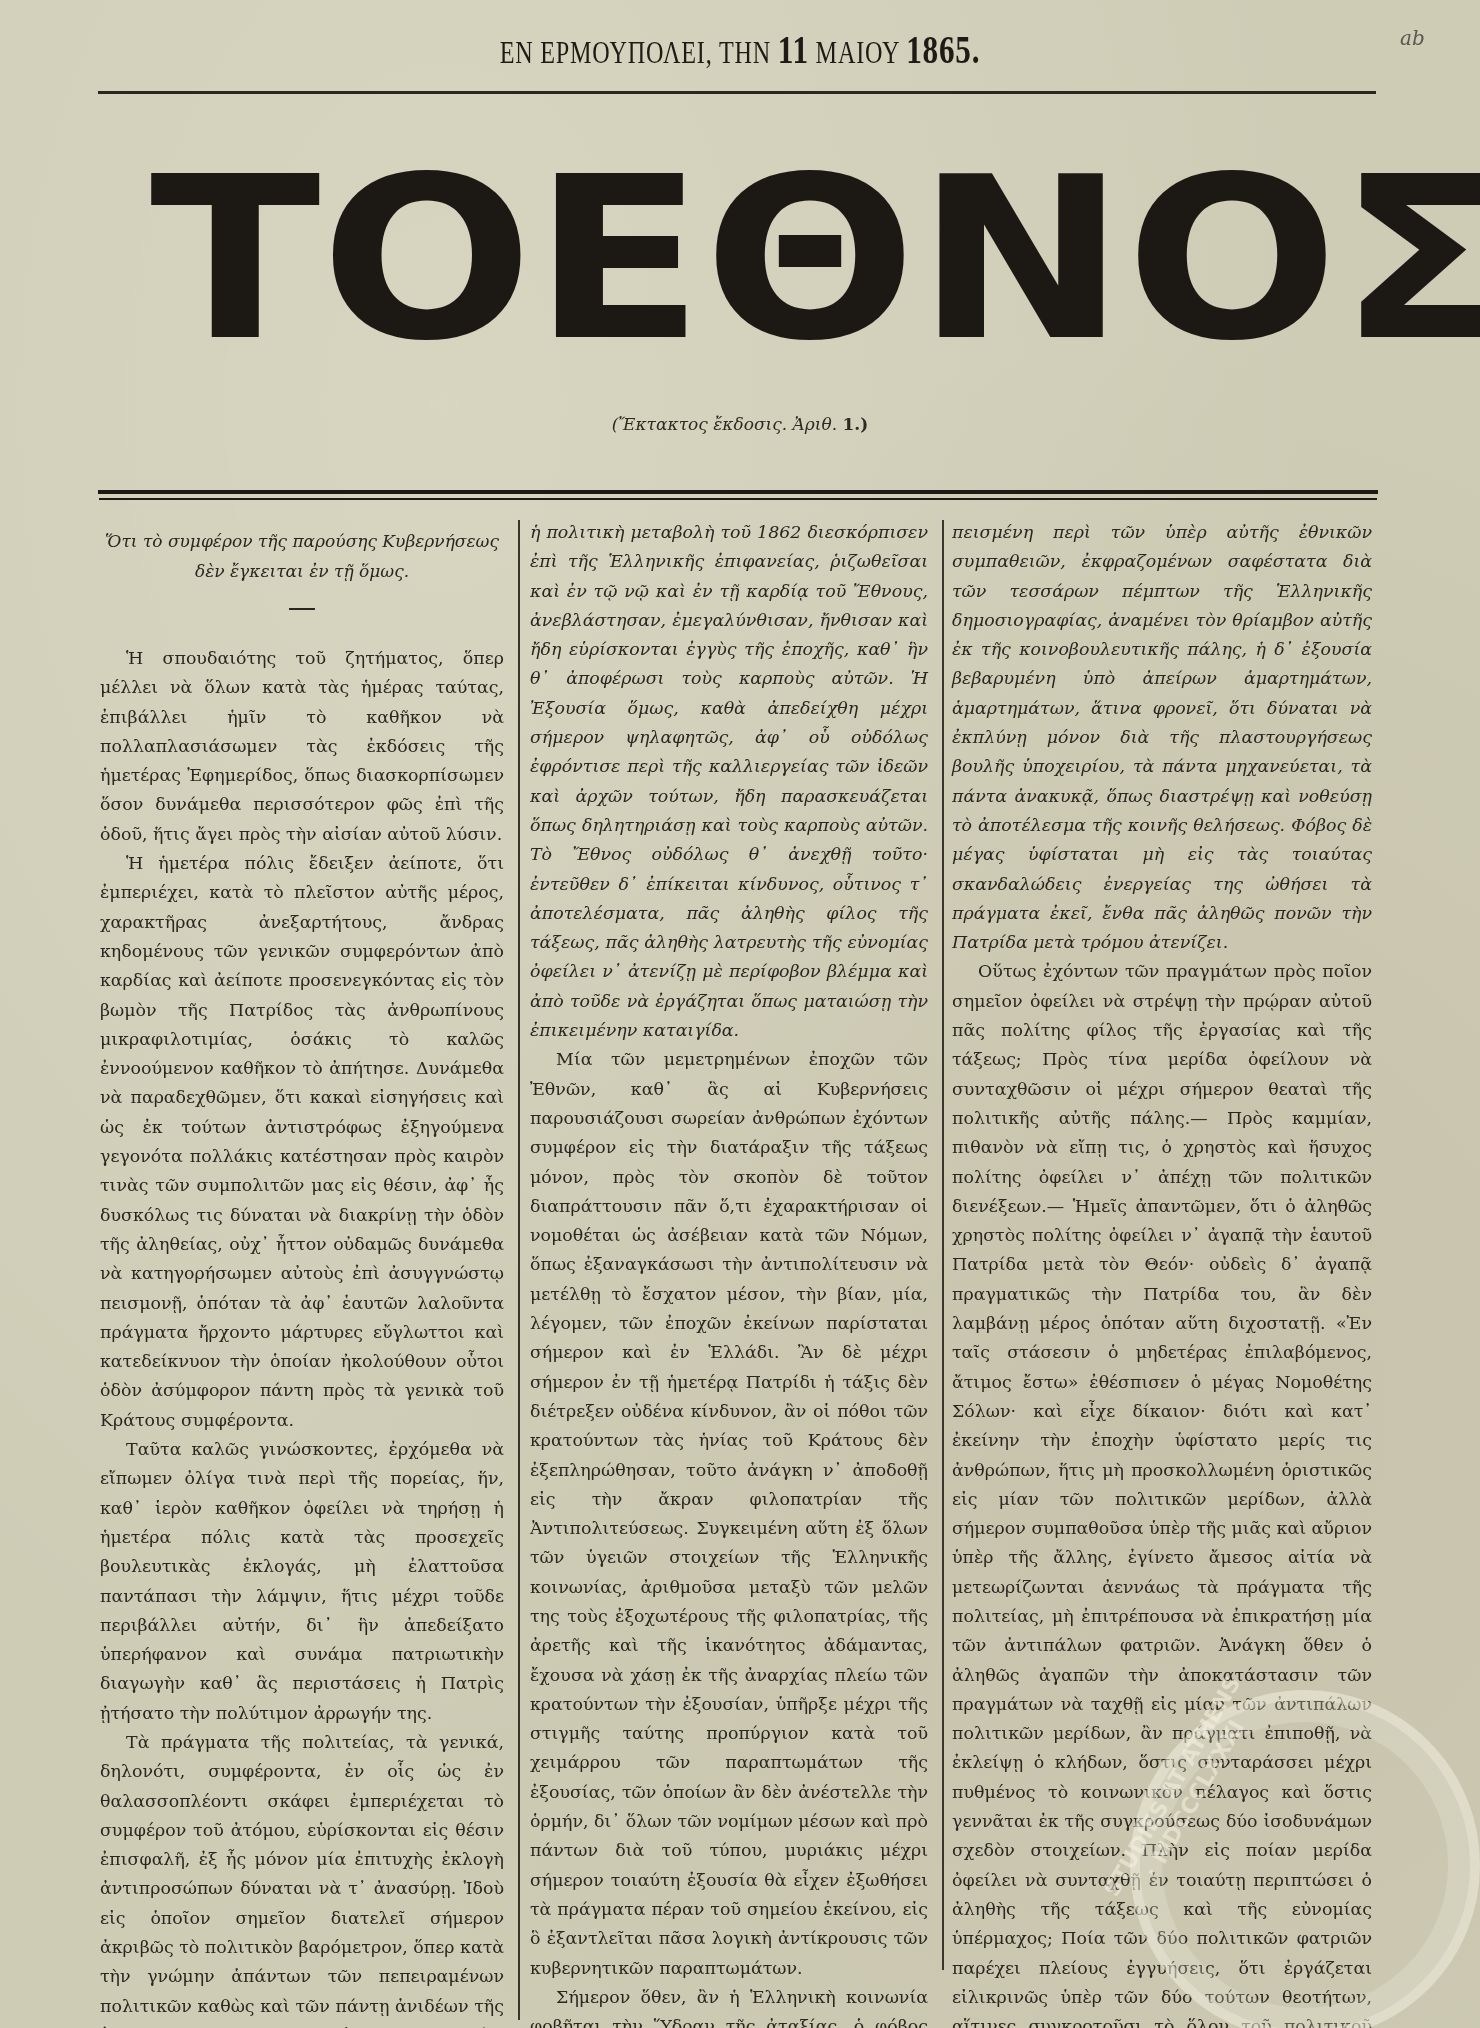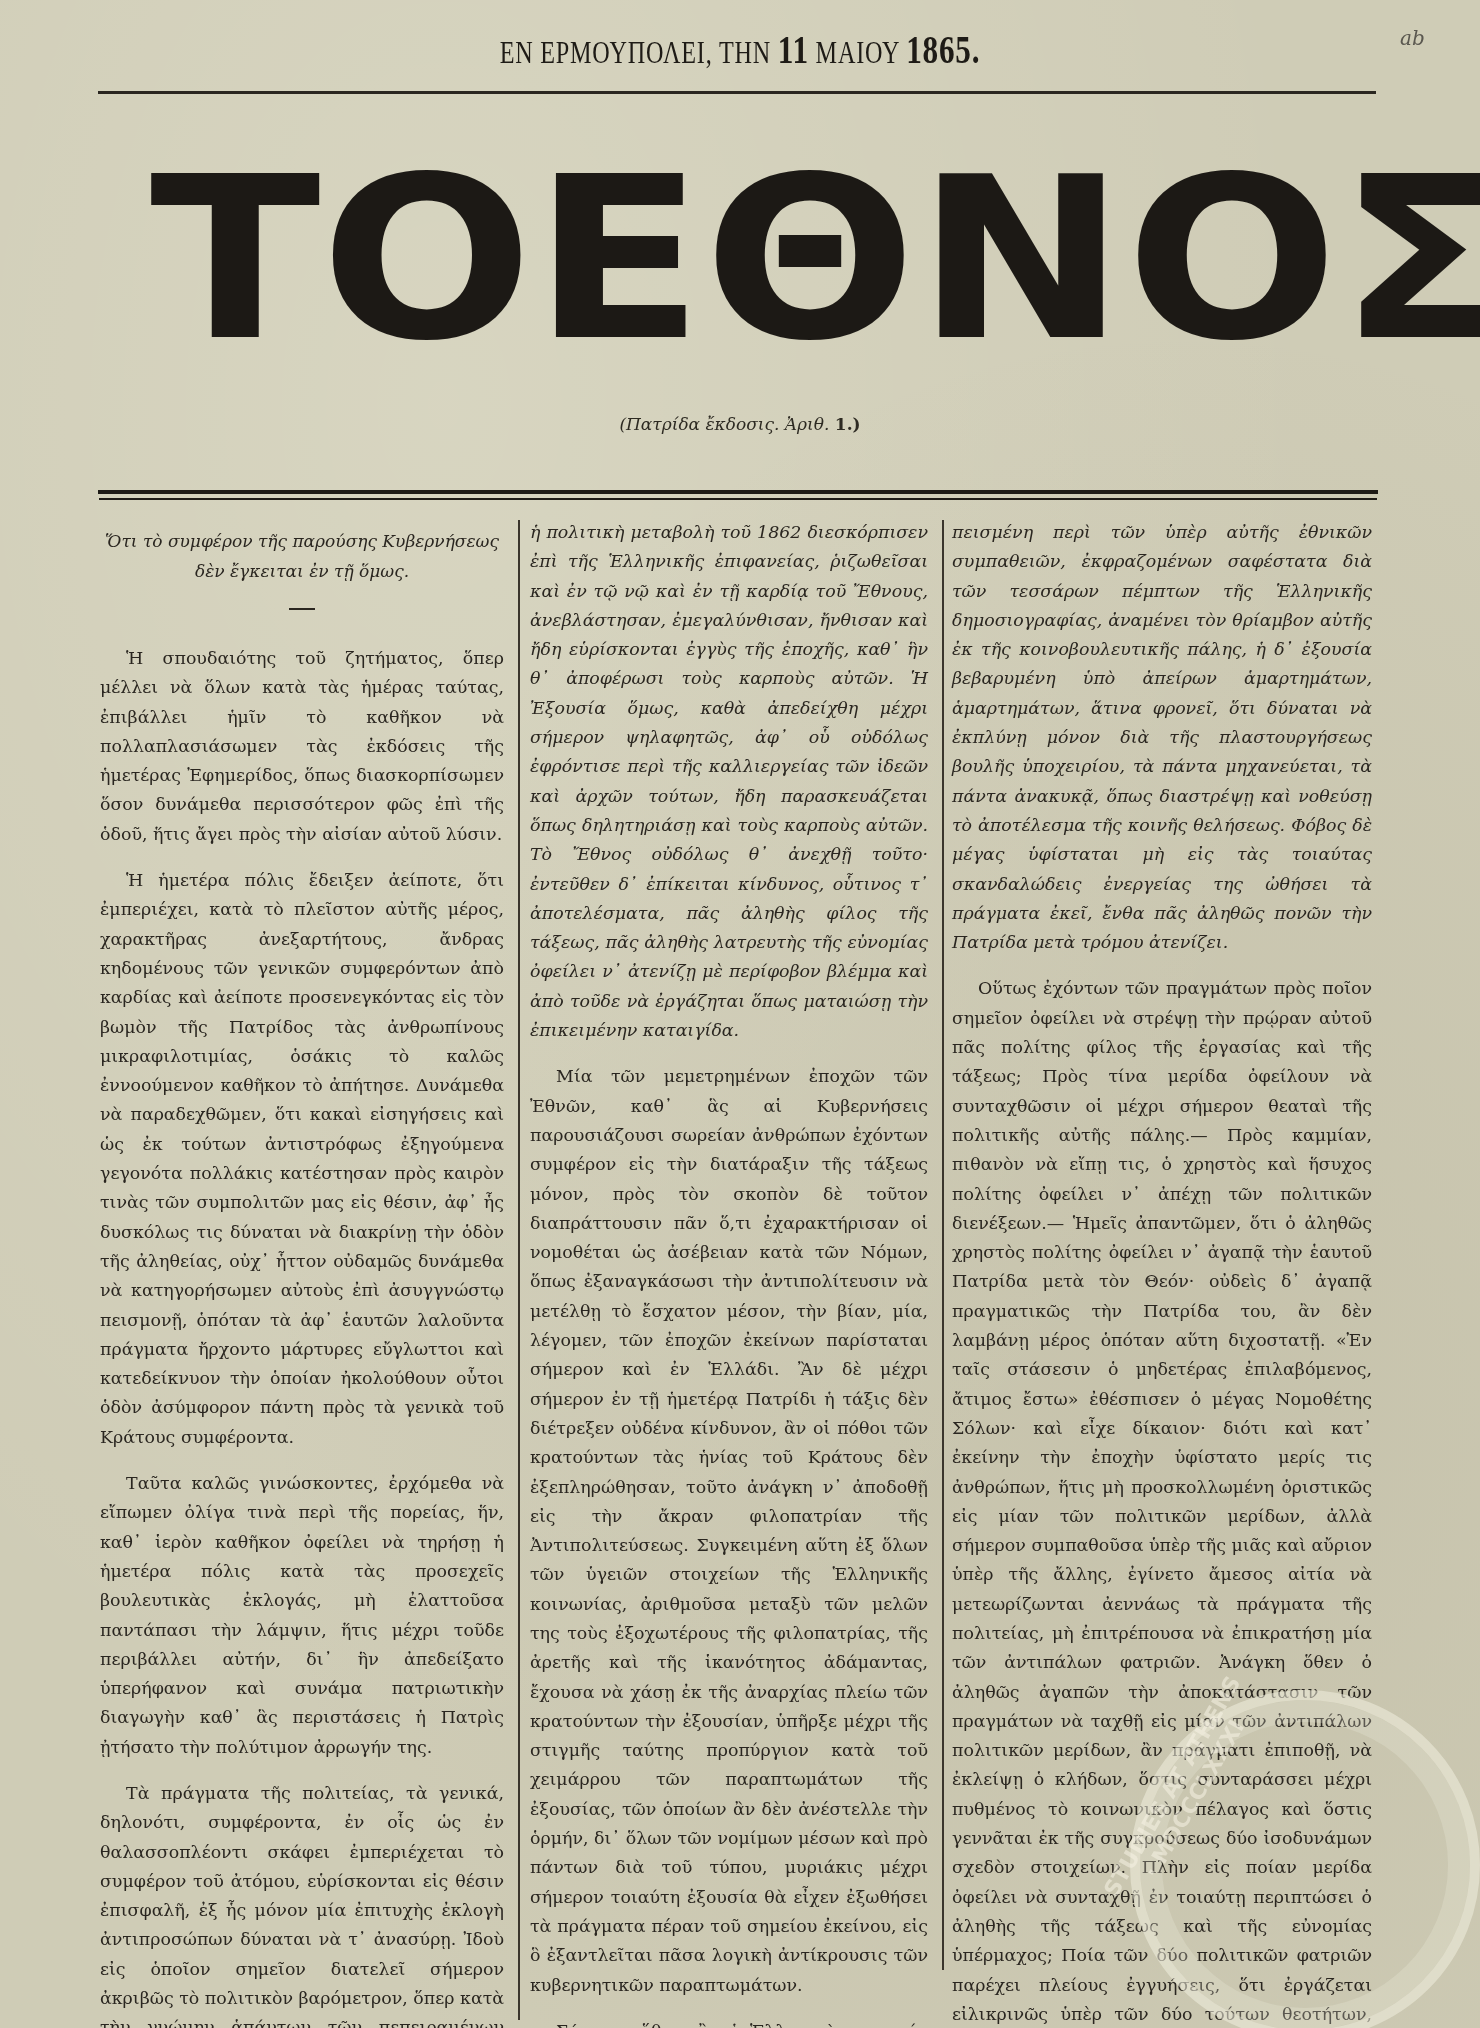--- a/index.html
+++ b/index.html
@@ -49,21 +49,21 @@
       box-shadow: 0 7px 0 -1px #1e1b16;
     }
     .col {
       position: absolute; top: 518px;
       font-family: "DejaVu Serif", serif;
       font-size: 17.4px; line-height: 29.3px;
       text-align: justify; hyphens: manual;
       color: #2a2620;
     }
     .col p { margin: 0; text-indent: 1.5em; }
-    .col p + p { margin-top: 17px; }
+    .col p + p { margin-top: 0; }
     .col p.noindent { text-indent: 0; font-style: italic; }
     .col-1 { left: 100px; width: 404px; }
     .col-2 { left: 530px; width: 398px; }
     .col-3 { left: 952px; width: 420px; }
     .col-divider { position: absolute; width: 2px; background: #3a352c; }
     .div-1 { left: 518px; top: 520px; height: 1500px; }
     .div-2 { left: 942px; top: 520px; height: 1450px; }
     .article-heading {
       font-style: italic; text-align: center; font-size: 17px; line-height: 30px;
       margin: 8px 0 4px 0;
@@ -111,21 +111,21 @@
     <span class="mast-letter">Ο</span>
     <span class="mast-gap"></span>
     <span class="mast-letter">Ε</span>
     <span class="mast-letter">Θ</span>
     <span class="mast-letter">Ν</span>
     <span class="mast-letter">Ο</span>
     <span class="mast-letter">Σ</span>
   </div>
 
   <div class="edition">
-    <span>(Πατρίδα ἔκδοσις. Ἀριθ.</span>
+    <span>(Ἔκτακτος ἔκδοσις. Ἀριθ.</span>
     <b>1.)</b>
   </div>
 
   <div class="rule-double"></div>
 
   <div class="col-divider div-1"></div>
   <div class="col-divider div-2"></div>
 
   <div class="col col-1">
     <div class="article-heading">

